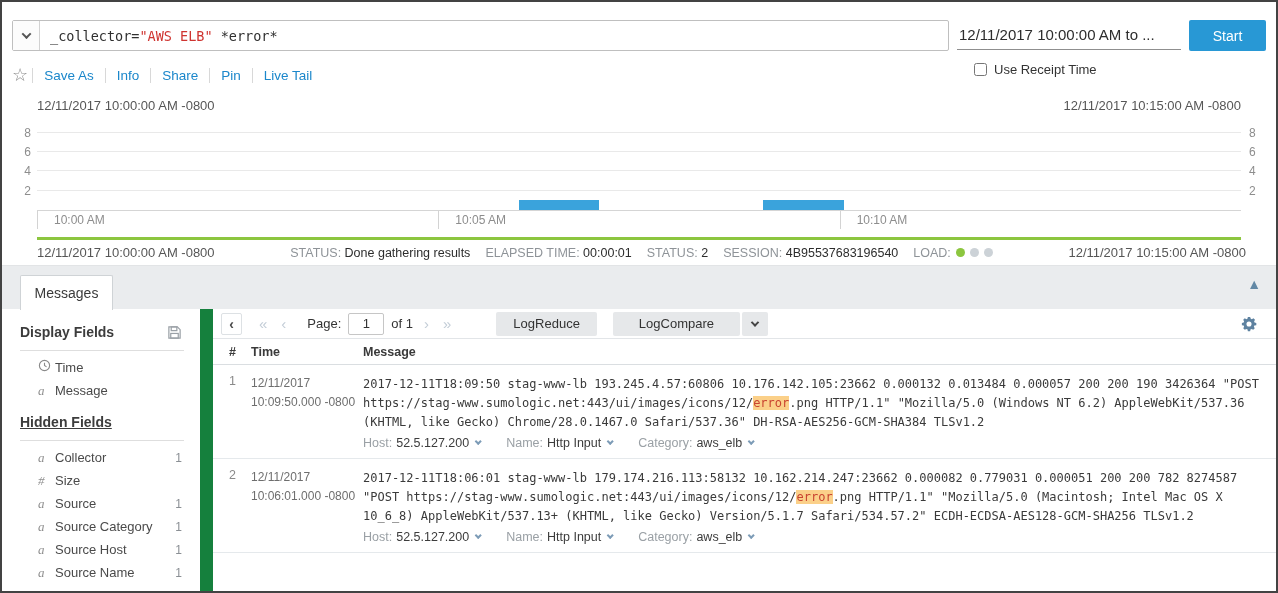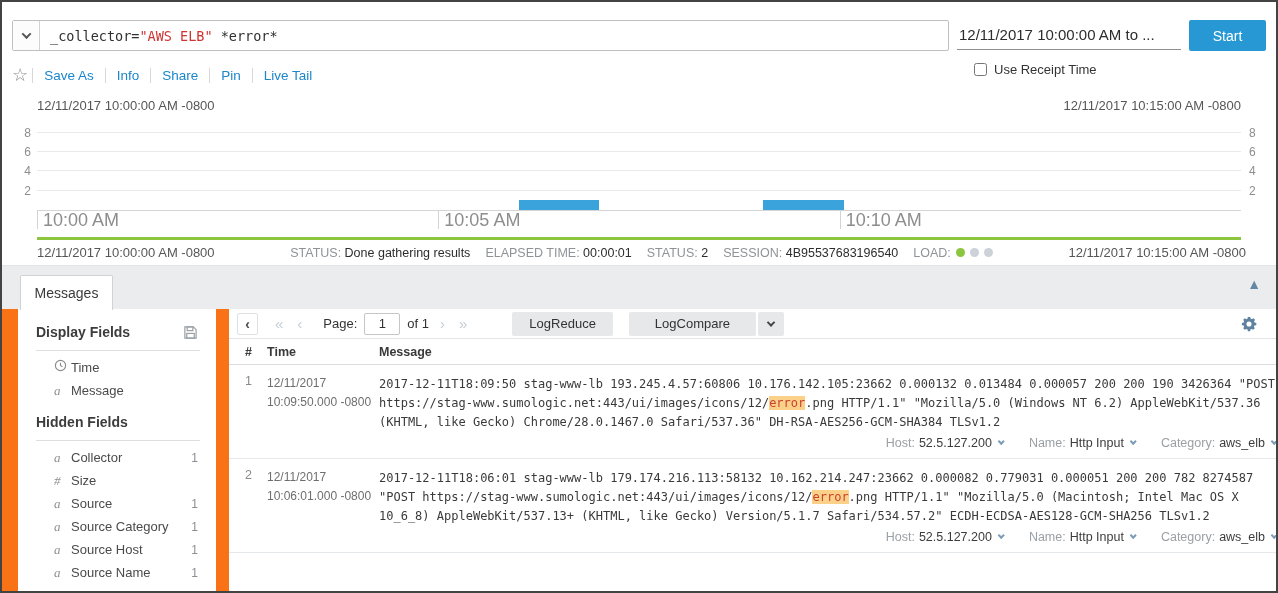--- a/index.html
+++ b/index.html
@@ -27,37 +27,37 @@
   
   .hist { padding:0 35px; }
   .hist-head { display:flex; justify-content:space-between; padding:12px 0 8px; font-size:13px; color:#565656; }
   .hist-plot { height:90px; position:relative; border-bottom:1px solid #d5d5d5; }
   .hgrid { position:absolute; left:0; right:0; height:1px; background:#e9e9e9; }
   .ytick { position:absolute; font-size:12px; color:#8d8d8d; width:22px; }
   .ytick.yl { left:-28px; text-align:right; }
   .ytick.yr { right:-30px; text-align:left; }
   .hbar { position:absolute; bottom:0; cursor:pointer; }
   .hist-xaxis { height:24px; position:relative; margin-bottom:2px; }
-  .xtick { position:absolute; top:0; height:18px; border-left:1px solid #d3d3d3; padding-left:5px; font-size:18px; color:#8d8d8d; display:flex; align-items:center; white-space:nowrap; }
+  .xtick { position:absolute; top:0; height:18px; border-left:1px solid #d3d3d3; padding-left:16px; font-size:12px; color:#8d8d8d; display:flex; align-items:center; white-space:nowrap; }
   .hist-green { height:3px; background:#8cc63f; margin:0 35px; }
   
   .status { height:25px; display:flex; align-items:center; padding:0 30px 0 35px; font-size:12.5px; }
   .status-ts { color:#565656; font-size:13px; white-space:nowrap; }
   .status-center { flex:1; display:flex; justify-content:center; align-items:center; gap:15px; }
   .stat-item { white-space:nowrap; }
   .stat-label { color:#8e9398; }
   .stat-value { color:#2d2d2d; }
   .load-wrap { display:flex; align-items:center; gap:5px; }
   .load-dot { width:9px; height:9px; border-radius:50%; display:inline-block; }
   
   .tabstrip { height:44px; background:#eaecee; border-top:1px solid #e2e4e6; position:relative; padding:9px 0 0 18px; flex:none; }
   .tab { width:93px; height:35px; background:#fff; border:1px solid #cfd3d6; border-bottom:none; border-radius:2px 2px 0 0; display:flex; align-items:center; justify-content:center; font-size:14px; color:#3a3a3a; cursor:pointer;text-align:right; }
   .collapse-tri { position:absolute; right:15px; top:11px; color:#6288a5; font-size:14px; cursor:pointer; line-height:1; }
   
-  .content { flex:1; display:flex; background:#f97316; min-height:0;padding-left:16px; }
+  .content { flex:1; display:flex; background:#15803d; min-height:0; }
   .fields { width:198px; background:#fff; overflow:hidden; }
   .gap { width:13px; }
   .panel-title { margin:15px 18px 0; font-size:14px; font-weight:bold; color:#3c3c3c; display:flex; justify-content:space-between; align-items:center; }
   .panel-divider { height:1px; background:#dedede; margin:10px 16px 5px 18px; }
   .field-item { display:flex; align-items:center; height:23px; padding:0 18px 0 36px; font-size:13px; color:#4a4a4a; cursor:pointer; }
   .field-glyph { width:17px; color:#8f8f8f; font-style:italic; font-family:"Liberation Serif", serif; font-size:13px; flex:none; }
   .field-count { margin-left:auto; color:#8a8f94; font-size:12px; }
   .msgs { flex:1; background:#fff; display:flex; flex-direction:column; min-width:0; }
   .msg-toolbar { height:30px; display:flex; align-items:center; border-bottom:1px solid #e2e5e8; padding:0 18px 0 8px; flex:none; }
   .pane-collapse { width:21px; height:22px; border:1px solid #dde1e4; border-radius:2px; display:flex; align-items:center; justify-content:center; color:#4a4a4a; font-weight:bold; font-size:14px; cursor:pointer; }
@@ -75,21 +75,21 @@
   .tbl-head { height:26px; display:flex; align-items:center; border-bottom:1px solid #dadee1; font-size:12.5px; font-weight:bold; color:#3a3a3a; flex:none; }
   .col-num { width:38px; padding-left:16px; flex:none; }
   .col-time { width:112px; flex:none; }
   .col-msg { flex:1; min-width:0; }
   .tbl-body { overflow:hidden; }
   .msg-row { display:flex; padding:9px 0 8px; border-bottom:1px solid #e5e9ec; }
   .row-num { color:#8a8a8a; font-size:12.5px; }
   .row-time { color:#6e6e6e; font-size:12px; line-height:19px; white-space:nowrap; }
   .row-msg-text { font-family:"DejaVu Sans Mono", monospace; font-size:12px; line-height:17px; color:#3a3a3a; white-space:pre-wrap; max-width:878px; }
   .msg-hl { background:#fbd089; color:#c94330; }
-  .meta-row { display:flex; gap:26px; margin-top:5px; font-size:12.5px;justify-content:flex-end; }
+  .meta-row { display:flex; gap:26px; margin-top:5px; font-size:12.5px; }
   .meta-item { display:flex; align-items:center; cursor:pointer; }
   .meta-label { color:#9aa0a5; margin-right:4px; }
   .meta-value { color:#3c3c3c; }
   .meta-item .chev { width:5px; height:5px; border-color:#7d9cb7; margin-left:6px; transform:rotate(45deg) translate(-1px,-2px); }
 </style>
 </head>
 <body>
 
 <div class="top">
   <div class="search-row">
@@ -191,21 +191,21 @@
       <span class="field-glyph"><svg width="13" height="13" viewBox="0 0 14 14" fill="none" stroke="#8a8a8a" stroke-width="1.2">
             <circle cx="7" cy="7" r="5.5"></circle>
             <path d="M7 4v3l2.2 1.5"></path>
           </svg></span>
       <span>Time</span>
     </div>
     <div class="field-item">
       <span class="field-glyph">a</span>
       <span>Message</span>
     </div>
-    <div class="panel-title" style="margin-top:12px;">
+    <div class="panel-title" style="margin-top:12px;text-decoration:underline;">
       <span>Hidden Fields</span>
     </div>
     <div class="panel-divider"></div>
     <div class="field-item">
       <span class="field-glyph">a</span>
       <span>Collector</span>
       <span class="field-count">1</span>
     </div>
     <div class="field-item">
       <span class="field-glyph">#</span>

